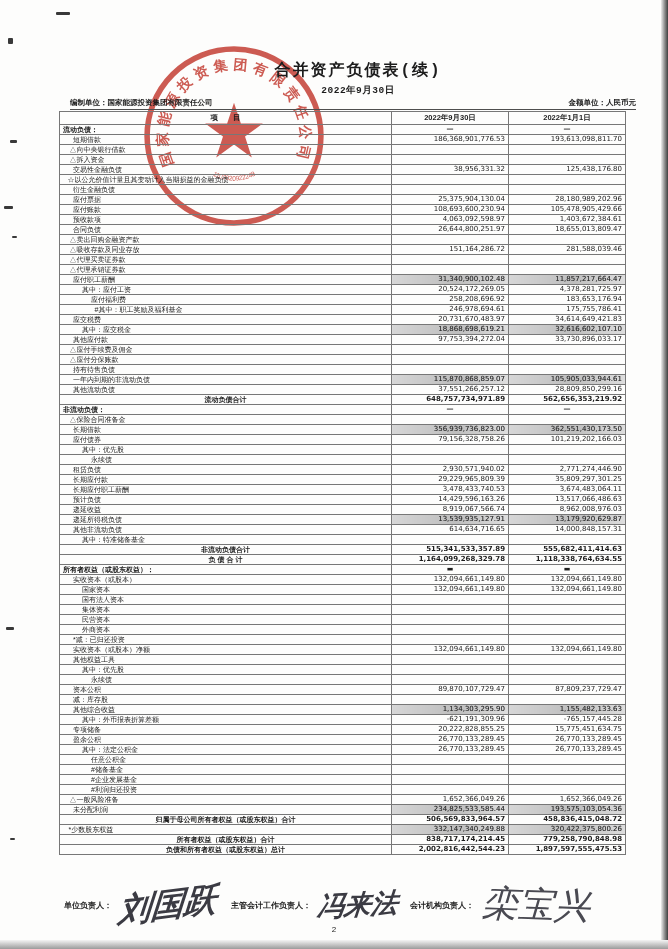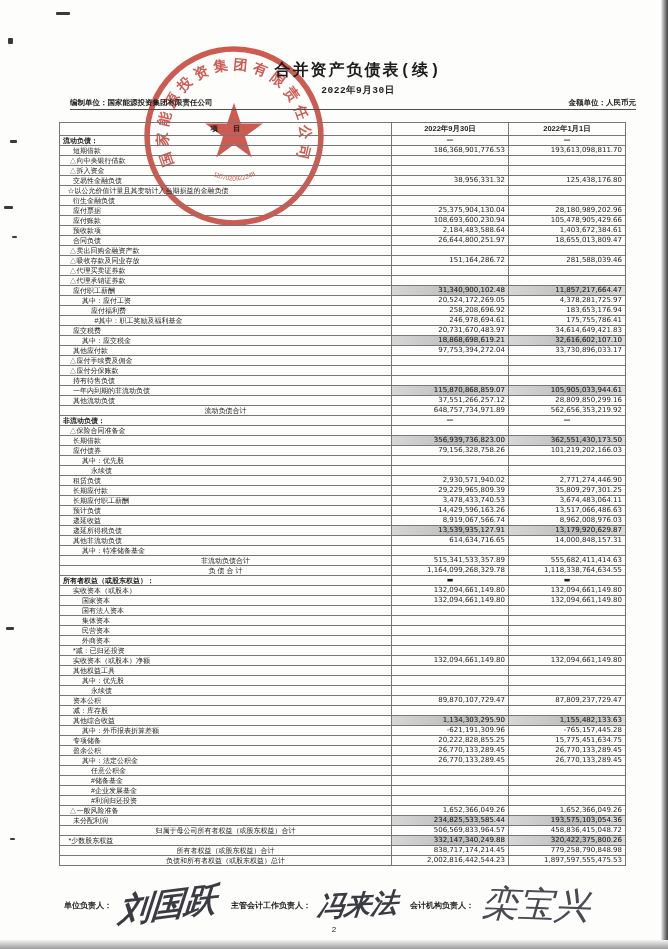--- a/index.html
+++ b/index.html
@@ -9,28 +9,28 @@
           background:linear-gradient(to right,#ededed,#8a8a8a 55%,#3f3f3f);}
   .edge-b{position:absolute;bottom:0;left:0;width:100%;height:9px;
           background:linear-gradient(to bottom,#f4f4f4,#9b9b9b);}
   .speck{position:absolute;background:#161616;opacity:.85;border-radius:1px;}
   .titlebox{position:absolute;top:60px;left:178px;width:360px;text-align:center;font-family:Liberation Mono, monospace;}
   .title{font-size:16px;font-weight:bold;letter-spacing:2px;}
   .subtitle{font-size:9.5px;font-weight:bold;margin-top:3px;letter-spacing:.5px;}
   .meta{position:absolute;top:98px;left:70px;width:566px;display:flex;
         justify-content:space-between;align-items:flex-end;font-size:7.5px;font-weight:bold;
         border-bottom:1px solid #4e4e4e;padding-bottom:1px;}
-  .bs{position:absolute;top:122px;left:59px;width:566px;border-collapse:collapse;table-layout:fixed;padding-left:12px;}
+  .bs{position:absolute;top:111px;left:59px;width:566px;border-collapse:collapse;table-layout:fixed;padding-left:12px;}
   .bs th,.bs td{border:1px solid #777;font-size:7px;line-height:9px;height:9px;
         padding:0 3px;white-space:nowrap;overflow:hidden;}
   .bs thead th{height:12px;line-height:12px;text-align:center;font-weight:bold;font-size:7.5px;}
   .c-val{text-align:right;font-size:6.8px;font-family:"DejaVu Sans",sans-serif;}
   td.sec{font-weight:bold;}
   td.tot{font-weight:bold;text-align:center;}
-  tr.total td{font-weight:normal;}
+  tr.total td{font-weight:bold;}
   td.dashcell{text-align:center;font-weight:bold;}
   td.smudge{background:linear-gradient(90deg,#d6d6d6,#bdbdbd 55%,#dedede);color:#2e2e2e;
         text-shadow:0 0 .6px #777;margin-left:20px;}
   .stamp{position:absolute;top:38px;left:138px;width:192px;height:196px;
         opacity:.85;mix-blend-mode:multiply;pointer-events:none;}
   .sigrow{position:absolute;top:872px;left:64px;width:548px;height:66px;display:flex;
         align-items:center;}
   .siglabel{font-size:8px;font-weight:bold;white-space:nowrap;}
   .sig{font-family:"DejaVu Serif",serif;font-weight:bold;font-style:italic;color:#3b3b43;
         white-space:nowrap;display:inline-block;}
@@ -134,21 +134,21 @@
           <td class="c-val">25,375,904,130.04</td>
           <td class="c-val">28,180,989,202.96</td>
         </tr>
         <tr>
           <td style="padding-left: 13px;">应付账款</td>
           <td class="c-val">108,693,600,230.94</td>
           <td class="c-val">105,478,905,429.66</td>
         </tr>
         <tr>
           <td style="padding-left: 13px;">预收款项</td>
-          <td class="c-val">2,184,483,588.64</td>
+          <td class="c-val">4,063,092,598.97</td>
           <td class="c-val">1,403,672,384.61</td>
         </tr>
         <tr>
           <td style="padding-left: 13px;">合同负债</td>
           <td class="c-val">26,644,800,251.97</td>
           <td class="c-val">18,655,013,809.47</td>
         </tr>
         <tr>
           <td style="padding-left: 9.4px;">△卖出回购金融资产款</td>
           <td class="c-val"></td>

